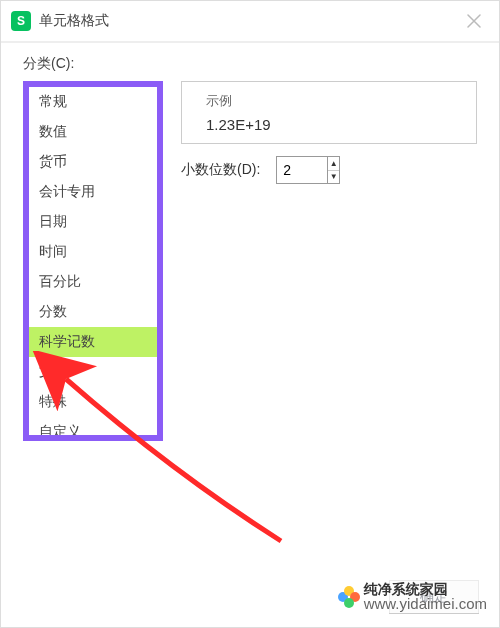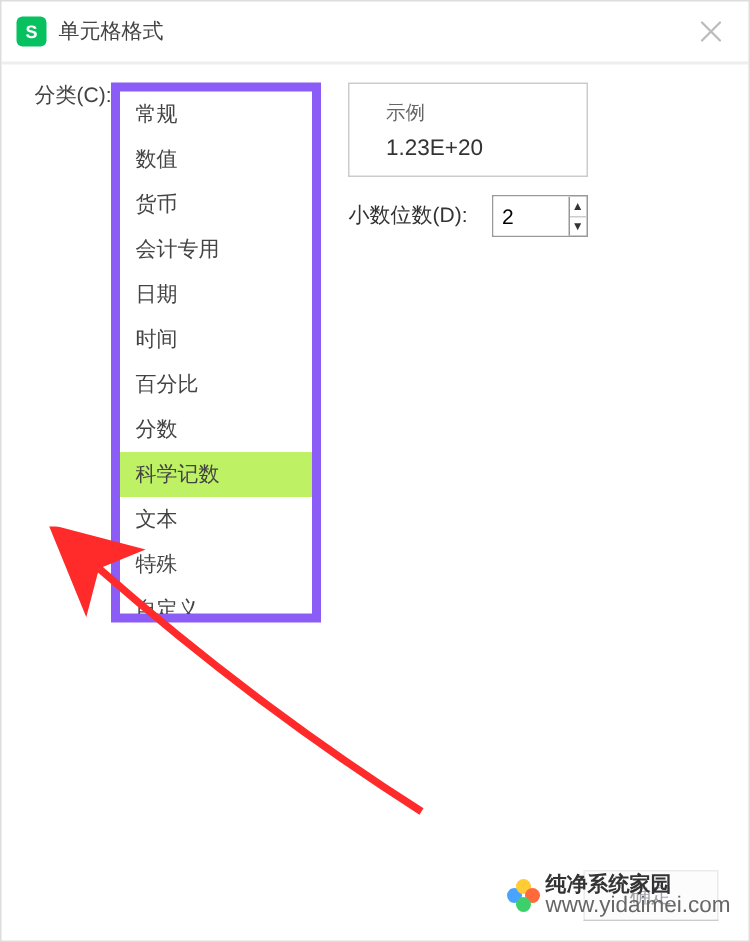--- a/index.html
+++ b/index.html
@@ -5,21 +5,21 @@
   html,body{margin:0;padding:0;font-family:"Microsoft YaHei","SimSun",sans-serif;font-size:14px;color:#333;background:#fff;}
   .window{width:500px;height:628px;border:1px solid #ddd;box-sizing:border-box;position:relative;display:flex;flex-direction:column;background:#fff;}
   .titlebar{height:40px;display:flex;align-items:center;border-bottom:2px solid #eee;padding:0 10px;}
   .app-icon{width:20px;height:20px;background:#07c160;border-radius:4px;display:flex;align-items:center;justify-content:center;margin-right:8px;}
   .app-icon span{color:#fff;font-size:12px;font-weight:bold;}
   .title-text{flex:1;font-size:14px;color:#444;}
   .close-btn{width:30px;height:30px;display:flex;align-items:center;justify-content:center;color:#bbb;font-size:18px;cursor:pointer;}
   .tabs{display:flex;border-bottom:1px solid #ddd;padding:0 10px;margin-top:6px;}
   .tab{padding:8px 16px;cursor:pointer;color:#555;position:relative;}
   .tab.active{color:#07c160;border-bottom:2px solid #07c160;margin-bottom:-1px;}
-  .body{flex:1;padding:12px 22px;display:flex;flex-direction:row;}
+  .body{flex:1;padding:12px 22px;display:flex;flex-direction:column;}
   .col-label{margin-bottom:8px;color:#444;}
   .content-row{display:flex;align-items:flex-start;}
   .category-list{width:140px;height:360px;border:6px solid #8b5cf6;overflow-y:auto;box-sizing:border-box;}
   .category-item{padding:6px 10px;cursor:pointer;color:#444;}
   .category-item.selected{background:#bef264;}
   .right-pane{flex:1;margin-left:18px;}
   .example-box{border:1px solid #ccc;padding:10px 24px;margin-bottom:12px;}
   .example-label{color:#666;margin-bottom:6px;font-size:13px;}
   .example-value{color:#333;font-size:15px;}
   .decimal-row{display:flex;align-items:center;}
@@ -67,21 +67,21 @@
           <div class="category-item">百分比</div>
           <div class="category-item">分数</div>
           <div class="category-item selected">科学记数</div>
           <div class="category-item">文本</div>
           <div class="category-item">特殊</div>
           <div class="category-item">自定义</div>
         </div>
       <div class="right-pane">
         <div class="example-box">
           <div class="example-label">示例</div>
-          <div class="example-value">1.23E+20</div>
+          <div class="example-value">1.23E+19</div>
         </div>
         <div class="decimal-row">
           <span class="decimal-label">小数位数(D):</span>
           <div class="spinner">
             <input type="text" value="2" style="">
             <div class="arrows">
               <div class="arrow">▲</div>
               <div class="arrow">▼</div>
             </div>
           </div>

